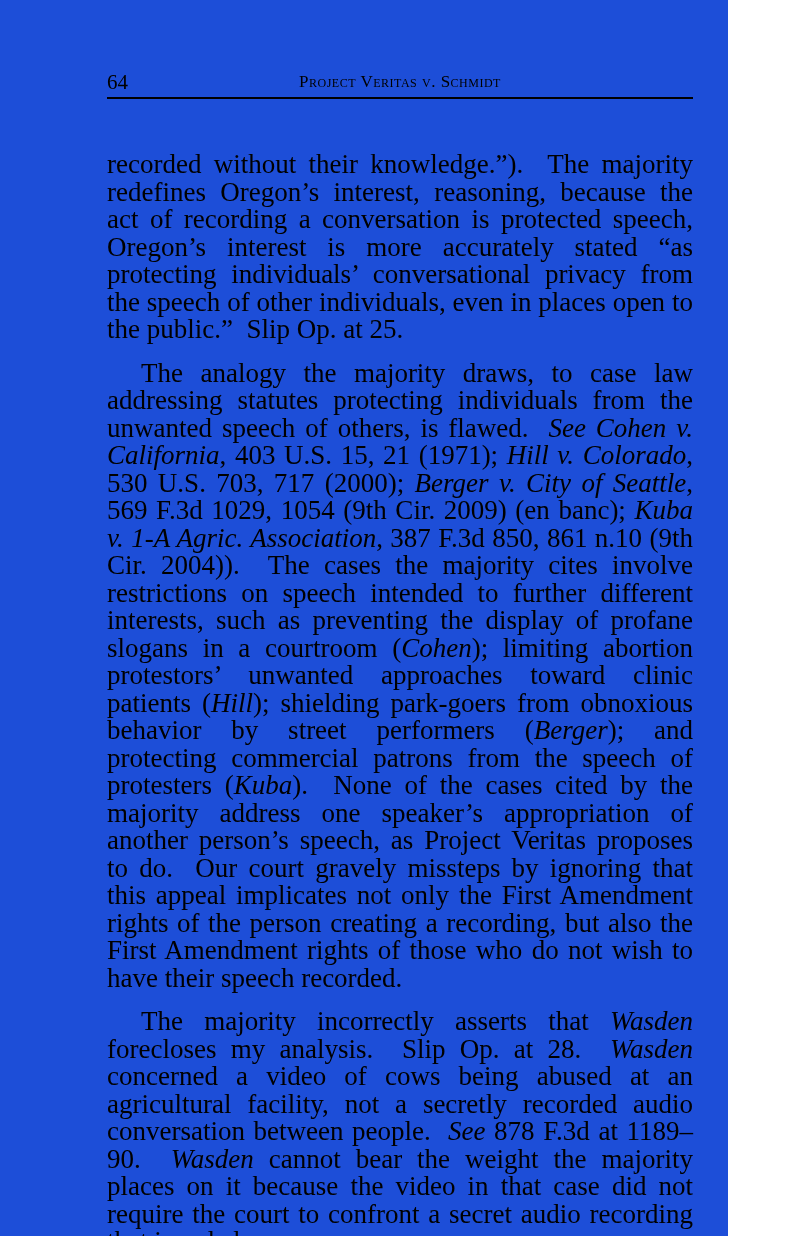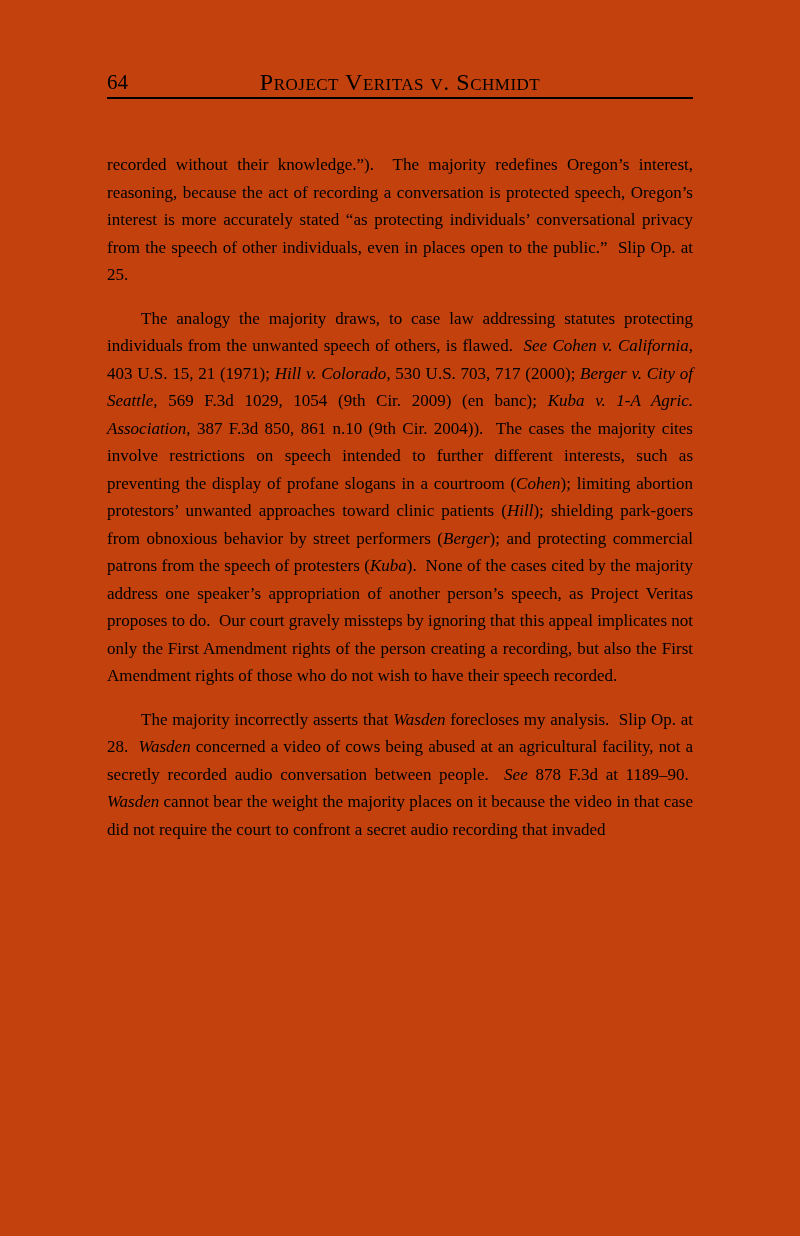--- a/index.html
+++ b/index.html
@@ -2,23 +2,23 @@
 <html><head>
 <meta charset="utf-8">
 <style>
   html, body {
     margin: 0;
     padding: 0;
     background: #ffffff;
   }
   .page {
     position: relative;
-    width: 800px;
+    width: 728px;
     height: 1236px;
-    background: #c2410c;
+    background: #1d4ed8;
     color: #000000;
     font-family: "Liberation Serif", serif;
     overflow: hidden;
   }
   .content {
     position: absolute;
     left: 107px;
     top: 70px;
     width: 586px;
   }
@@ -31,29 +31,29 @@
     text-align: center;
   }
   .page-number {
     position: absolute;
     left: 0;
     top: 0;
     font-size: 21px;
   }
   .case-title {
     font-variant: small-caps;
-    font-size: 24px;
+    font-size: 17px;
     letter-spacing: 0.5px;
   }
   .opinion-body {
     margin-top: 52px;
   }
   .para {
     margin: 0 0 16px 0;
-    font-size: 17px;
+    font-size: 27px;
     line-height: 27.5px;
     text-align: justify;
     text-justify: inter-word;
   }
   .para.indent {
     text-indent: 34px;
   }
   .para i {
   }
 </style>

